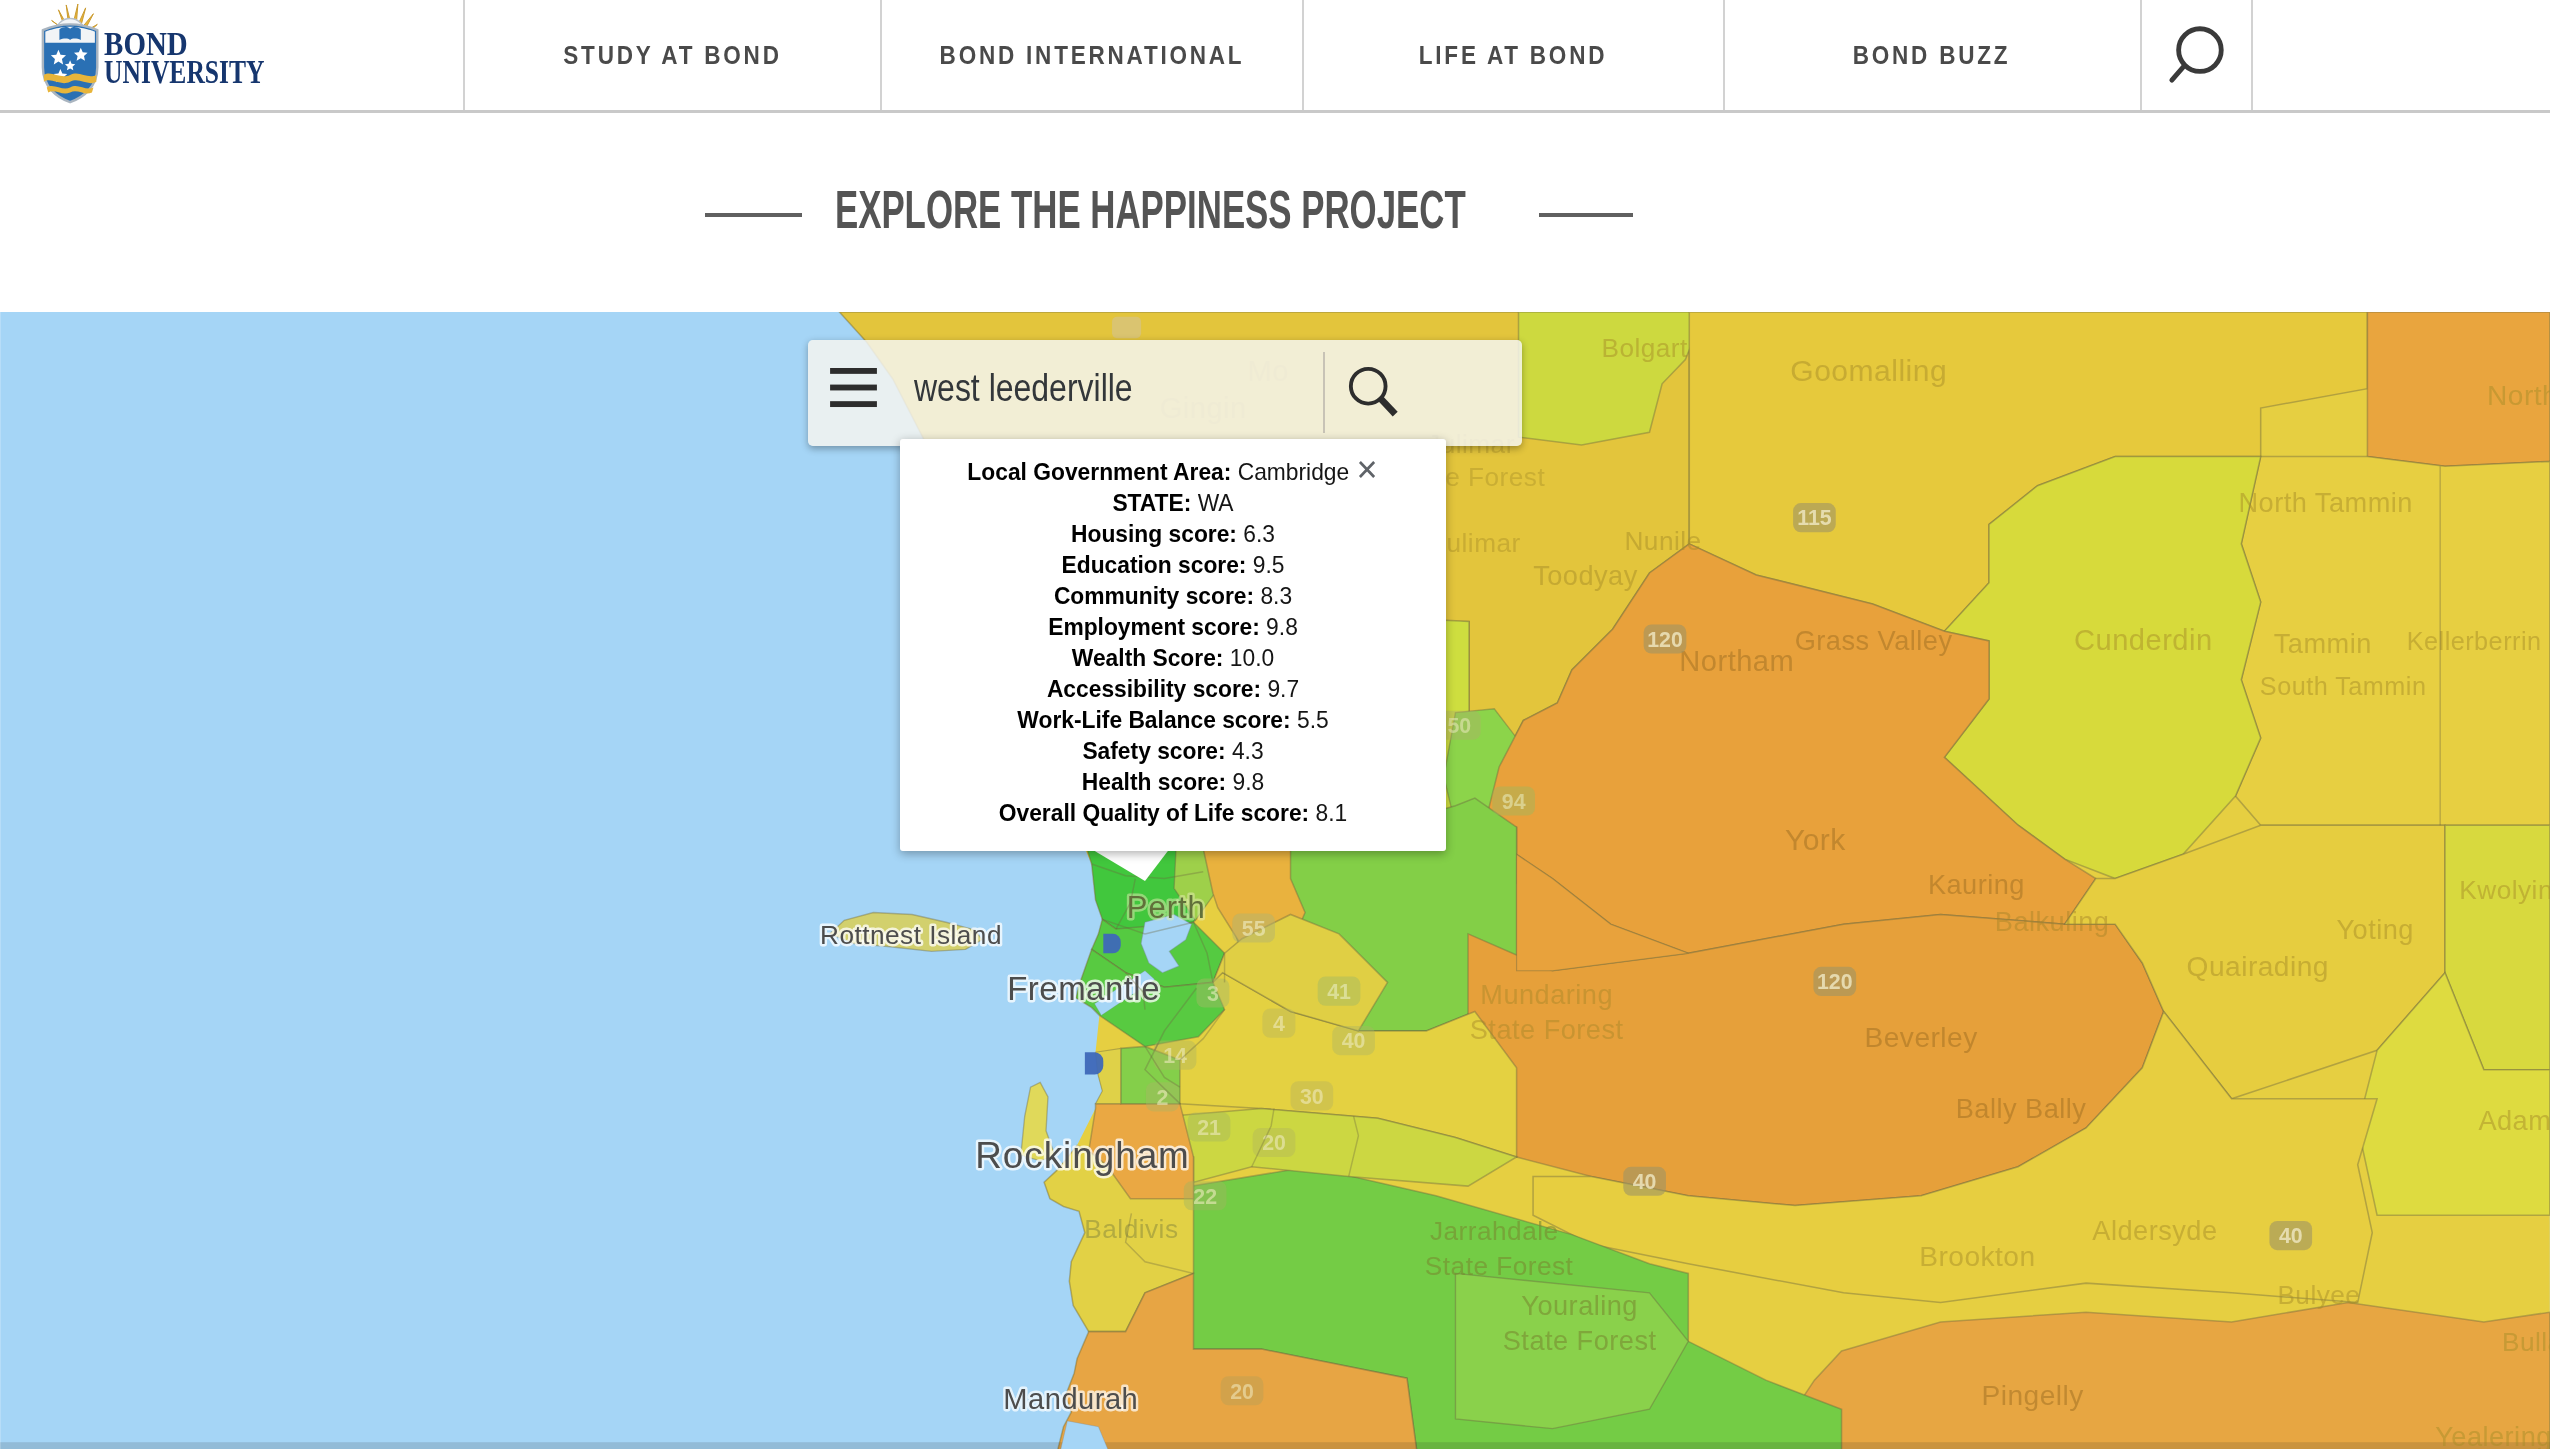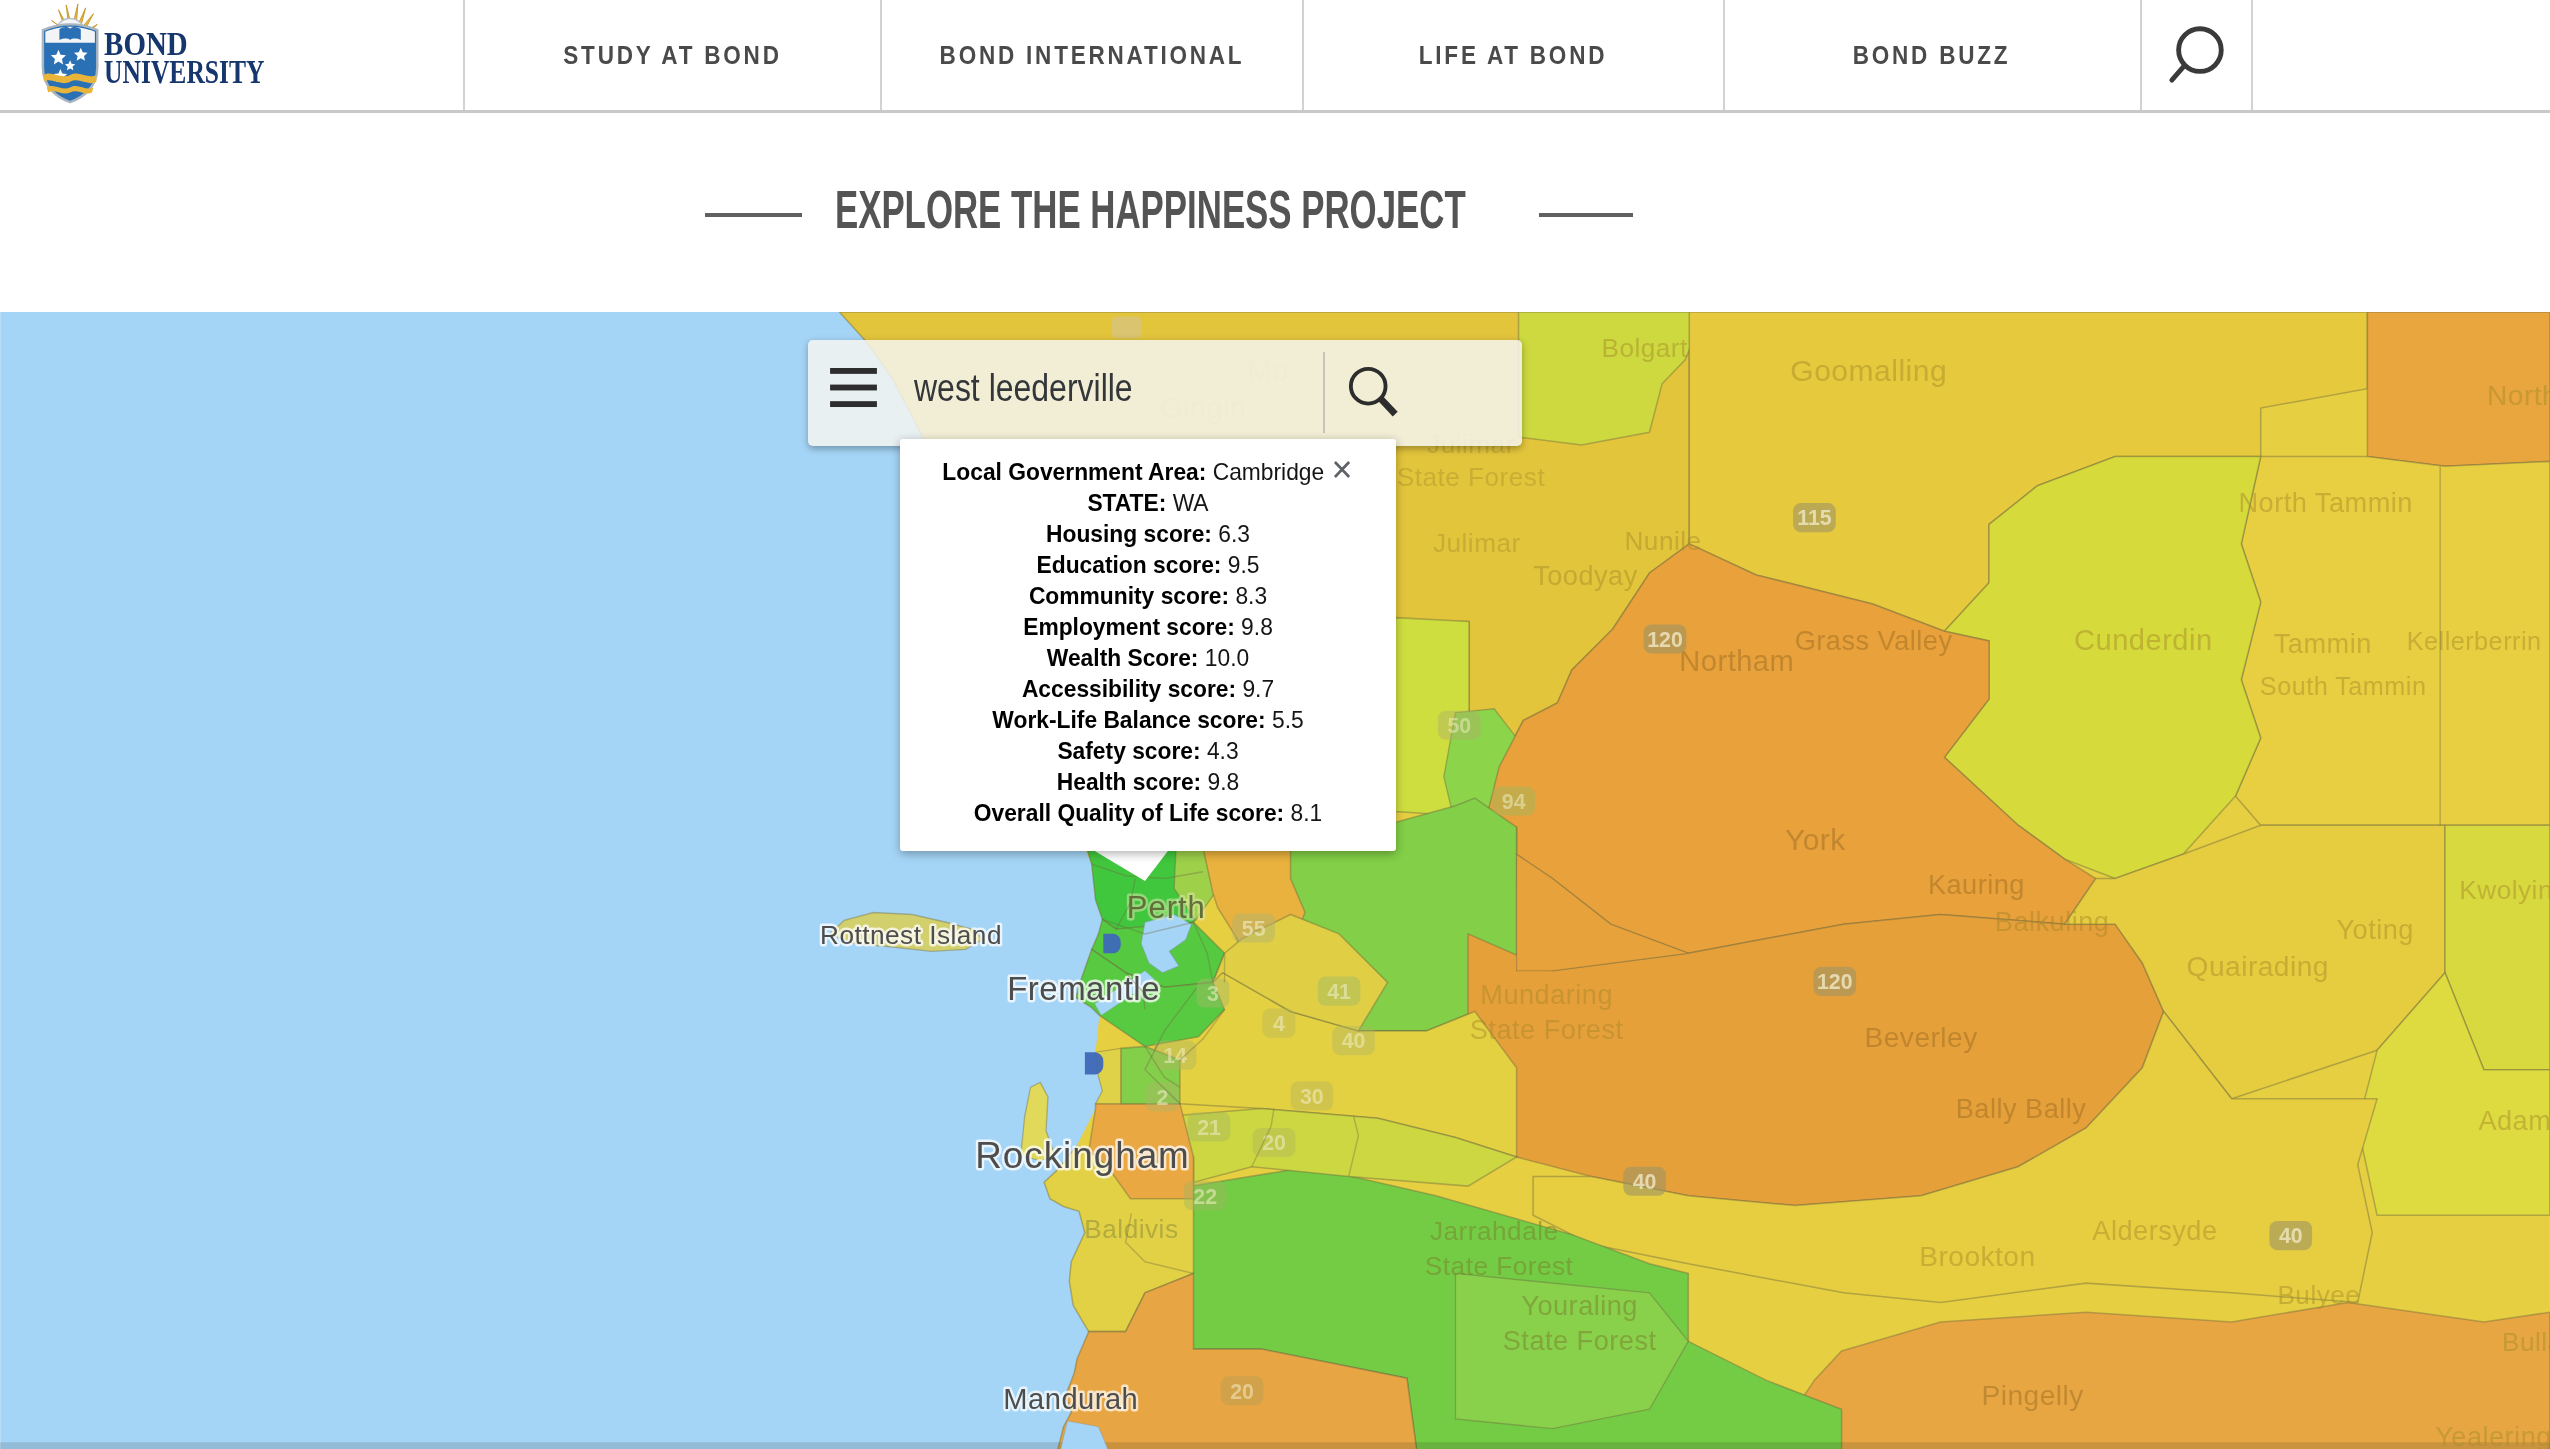--- a/index.html
+++ b/index.html
@@ -14,21 +14,21 @@
   #title{position:absolute;left:568px;top:179px;width:1165px;text-align:center;
     font-size:53px;font-weight:bold;color:#545454;letter-spacing:0px;
     transform:scaleX(0.657);transform-origin:582px 50%;}
   .dash{position:absolute;top:213px;height:3.9px;background:#606060;}
   #map{position:absolute;left:0;top:312px;width:2550px;height:1138px;}
   #searchbox{position:absolute;left:808px;top:340px;width:714px;height:106px;
     background:rgba(245,245,240,0.85);border-radius:4.9px;
     box-shadow:0 2.9px 7.8px rgba(0,0,0,0.30);}
   #searchtext{position:absolute;left:914px;top:366px;font-size:39px;color:#33373a;
     transform:scaleX(0.82);transform-origin:0 0;}
-  #popup{position:absolute;left:900px;top:439px;width:496px;height:412px;background:#fff;
+  #popup{position:absolute;left:900px;top:439px;width:546px;height:412px;background:#fff;
     border-radius:2.9px;box-shadow:0 2.9px 9.7px rgba(0,0,0,0.30);}
   #popup .inner{padding-top:15.5px;text-align:center;font-size:24px;line-height:31px;color:#151515;
     transform:scaleX(0.95);transform-origin:50% 0;}
   #popup b{font-weight:bold;color:#000;}
   #popup .x{color:#5f6368;font-size:29px;}
   #tail{position:absolute;left:1086px;top:849px;}
 </style>
 </head>
 <body>
 <svg id="map" viewBox="0 321 2628 1173" width="2550" height="1138" xmlns="http://www.w3.org/2000/svg">

